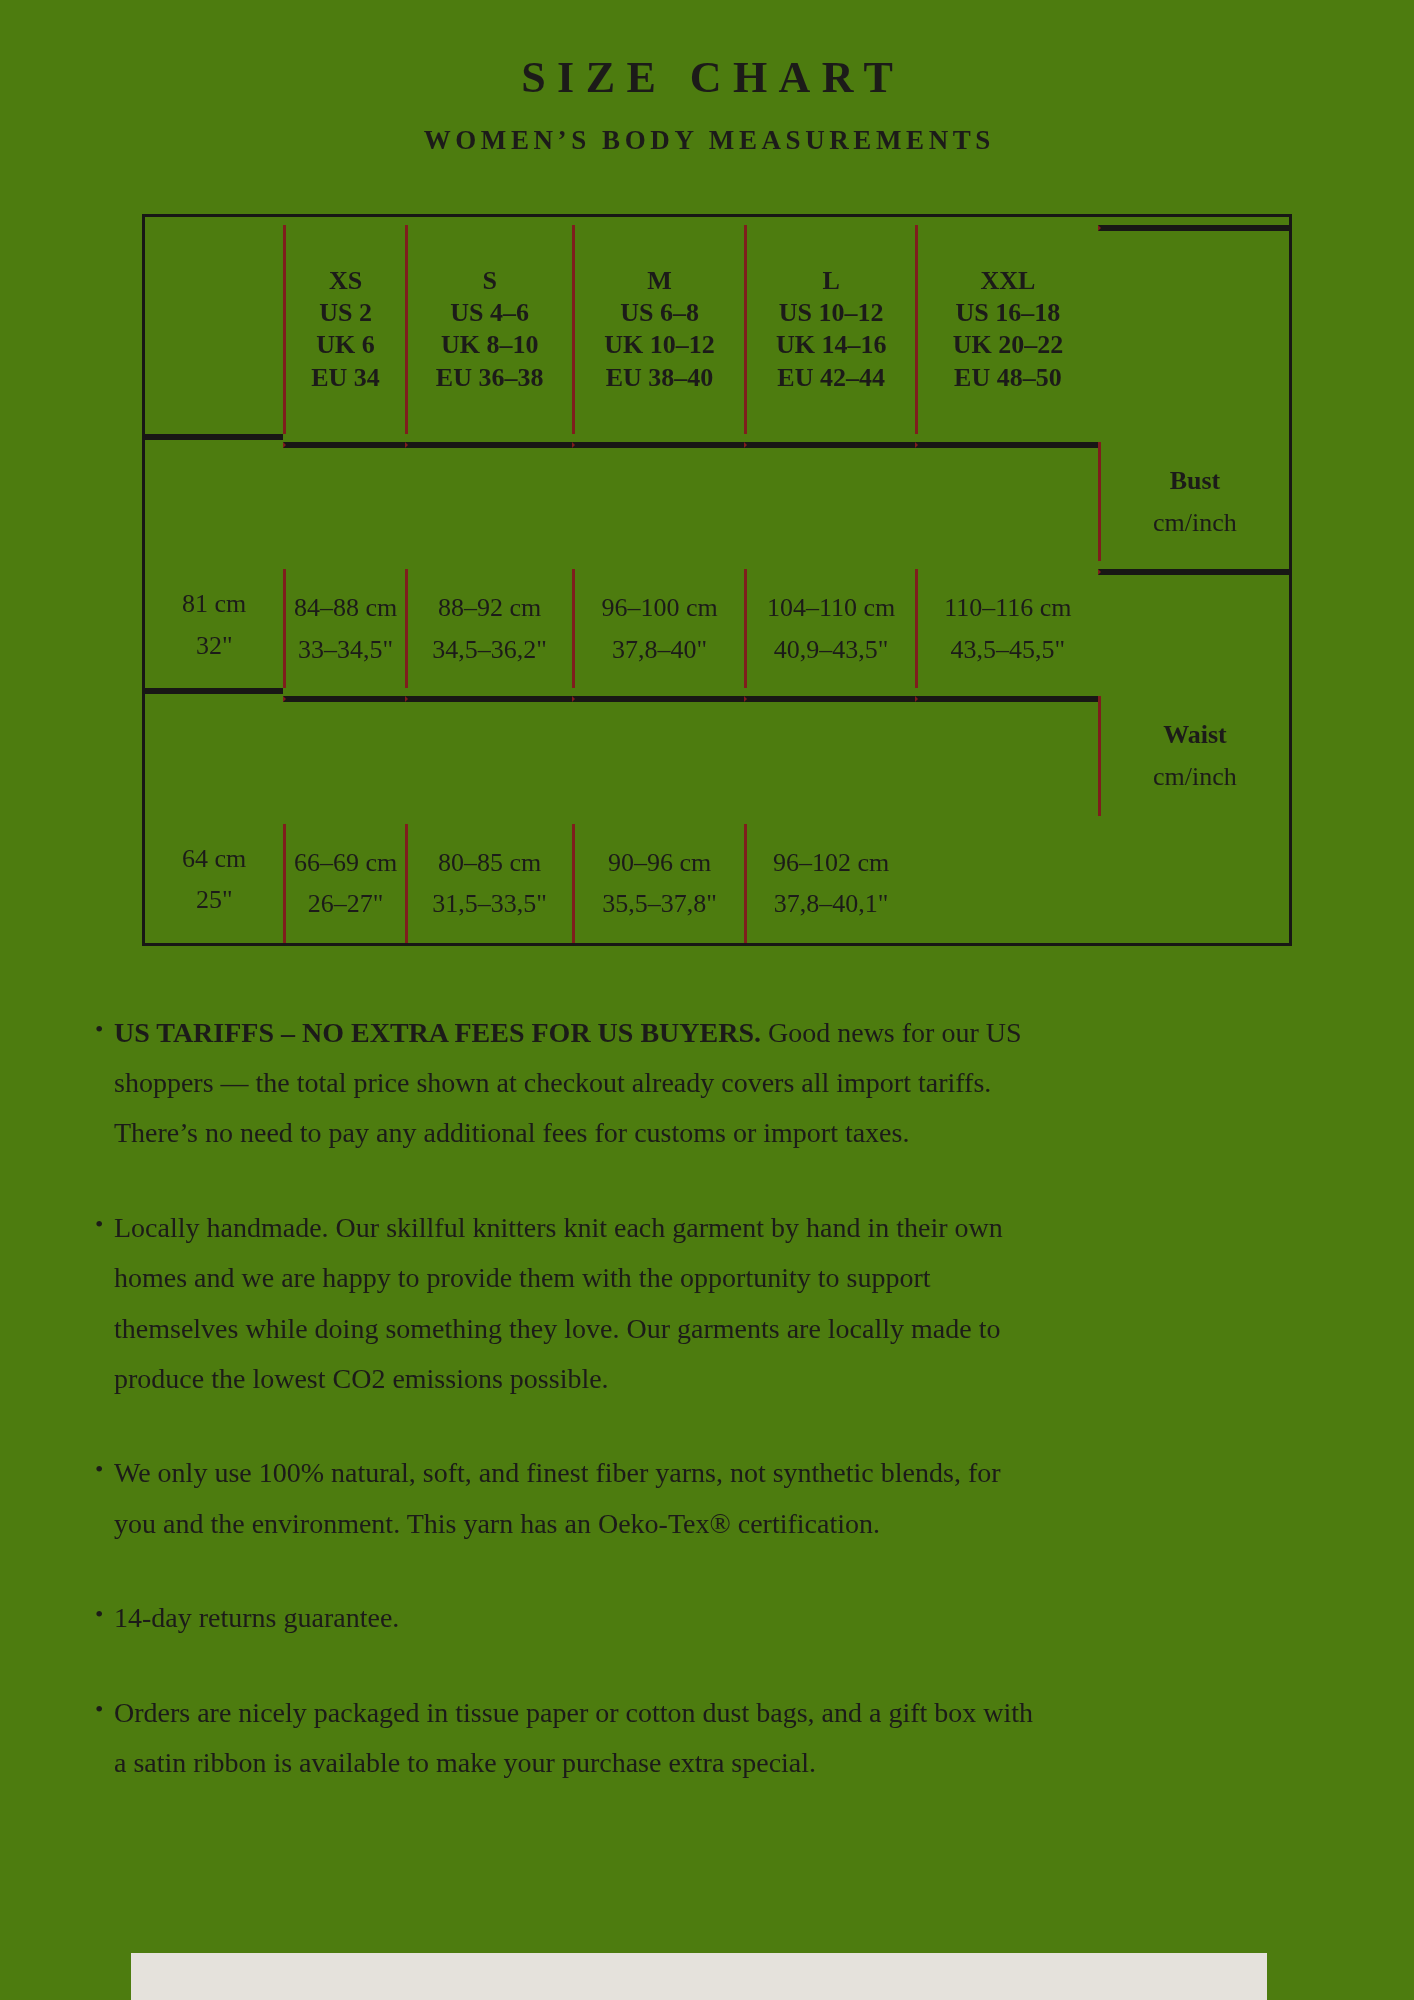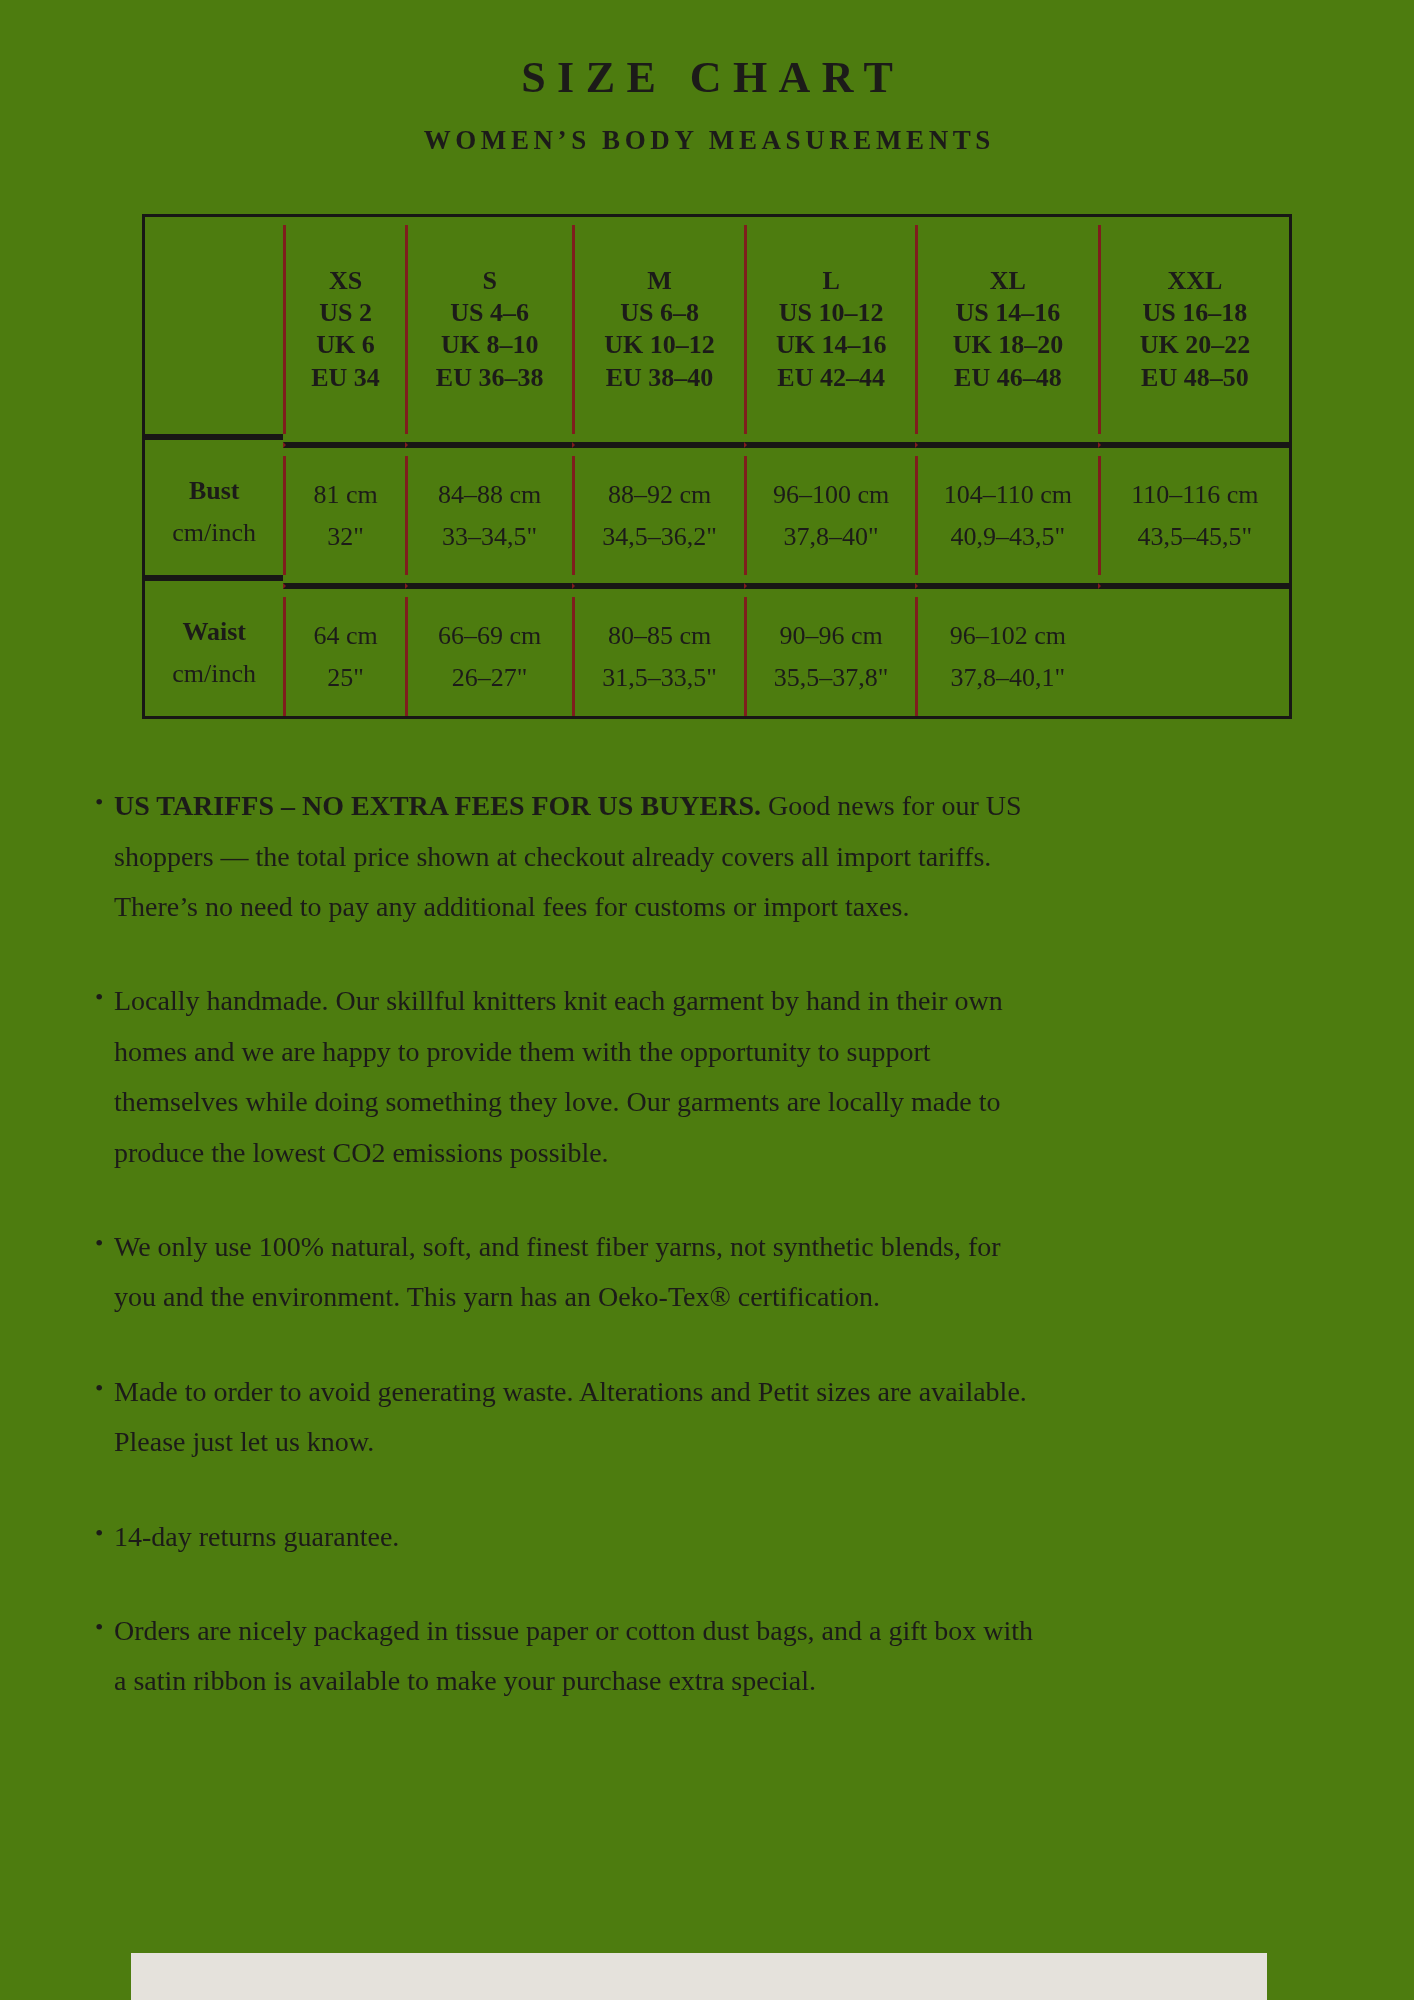--- a/index.html
+++ b/index.html
@@ -94,26 +94,20 @@
       <div>UK 10–12</div>
       <div>EU 38–40</div>
     </div>
     <div class="hc">
       <div>L</div>
       <div>US 10–12</div>
       <div>UK 14–16</div>
       <div>EU 42–44</div>
     </div>
     <div class="hc">
-      <div>XL</div>
-      <div>US 14–16</div>
-      <div>UK 18–20</div>
-      <div>EU 46–48</div>
-    </div>
-    <div class="hc">
       <div>XXL</div>
       <div>US 16–18</div>
       <div>UK 20–22</div>
       <div>EU 48–50</div>
     </div>
 
     <div class="dc"></div>
     <div class="dc"></div>
     <div class="dc"></div>
     <div class="dc"></div>
@@ -181,20 +175,19 @@
     <div class="vc">
       <div>96–102 cm</div>
       <div>37,8–40,1"</div>
     </div>
   </div>
 
   <ul class="notes">
     <li><b>US TARIFFS – NO EXTRA FEES FOR US BUYERS.</b><span> Good news for our US shoppers — the total price shown at checkout already covers all import tariffs. There’s no need to pay any additional fees for customs or import taxes.</span></li>
     <li><span>Locally handmade. Our skillful knitters knit each garment by hand in their own homes and we are happy to provide them with the opportunity to support themselves while doing something they love. Our garments are locally made to produce the lowest CO2 emissions possible.</span></li>
     <li><span>We only use 100% natural, soft, and finest fiber yarns, not synthetic blends, for you and the environment. This yarn has an Oeko-Tex® certification.</span></li>
-    <li><span>Made to order to avoid generating waste. Alterations and Petit sizes are available. Please just let us know.</span></li>
     <li><span>14-day returns guarantee.</span></li>
     <li><span>Orders are nicely packaged in tissue paper or cotton dust bags, and a gift box with a satin ribbon is available to make your purchase extra special.</span></li>
   </ul>
 
   <div class="bottom-bar"></div>
 
 </div>
 
 </body></html>

